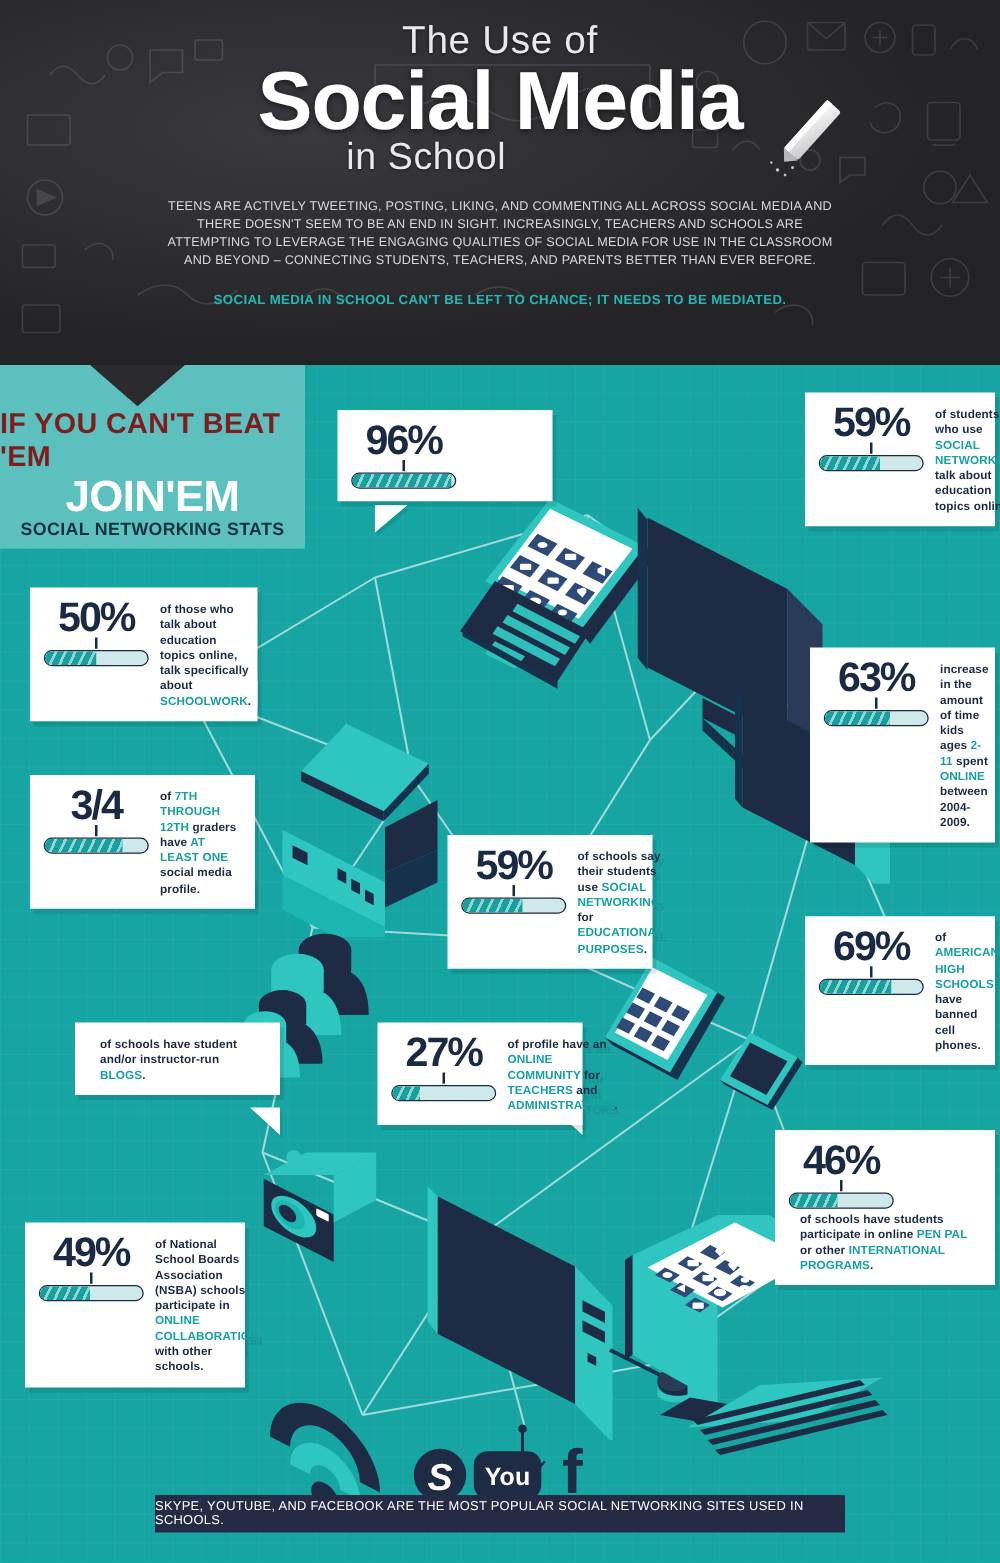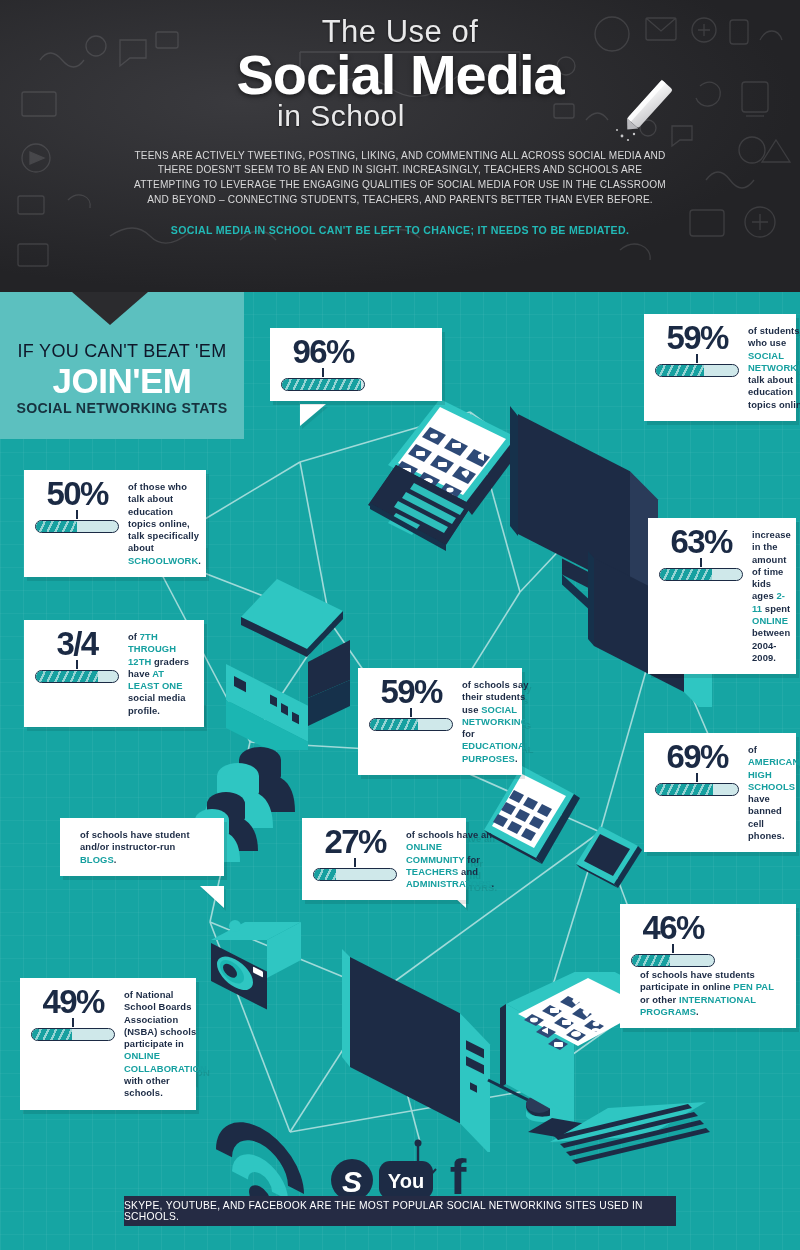--- a/index.html
+++ b/index.html
@@ -33,21 +33,21 @@
     opacity: .20;
     pointer-events: none;
   }
   .hdr-inner { position: relative; z-index: 3; text-align: center; padding-top: 14px; }
   .t-line1 {
     color: #e9e9ea; font-size: 31px; font-weight: 300; letter-spacing: .5px;
     font-family: "Liberation Sans", sans-serif;
     text-shadow: 0 1px 2px rgba(0,0,0,.6);
   }
   .t-line2 {
-    color: #ffffff; font-size: 56px; font-weight: 700; line-height: .98;
+    color: #ffffff; font-size: 66px; font-weight: 700; line-height: .98;
     letter-spacing: -1px; margin-top: -2px;
     text-shadow: 0 2px 5px rgba(0,0,0,.55);
   }
   .t-line3 {
     color: #e9e9ea; font-size: 30px; font-weight: 300; letter-spacing: .5px;
     margin-top: -4px; margin-right: 118px;
     text-shadow: 0 1px 2px rgba(0,0,0,.6);
   }
   .chalk {
     position: absolute; right: 118px; top: 72px;
@@ -87,21 +87,21 @@
 
   
   .sidecard {
     position: absolute; left: 0; top: 292px;
     width: 244px; height: 147px;
     background: #5cc0bf; z-index: 5;
     display: flex; flex-direction: column;
     justify-content: center; align-items: center;
     padding-top: 26px;
   }
-  .sc1 { color: #0f172a; font-size: 18px; font-weight: 400; letter-spacing: .3px; }
+  .sc1 { color: #7f1d1d; font-size: 23px; font-weight: 700; letter-spacing: .3px; }
   .sc2 { color: #ffffff; font-size: 35px; font-weight: 800; letter-spacing: -.5px; line-height: 1.02; margin: 1px 0 0; }
   .sc3 { color: #17323f; font-size: 14.2px; font-weight: 700; letter-spacing: .3px; margin-top: 1px; }
 
   
   .stat {
     position: absolute; z-index: 20;
     background: #ffffff;
     padding: 9px 11px 10px 11px;
     display: flex; align-items: flex-start;
     filter: drop-shadow(3px 4px 0 rgba(0,0,0,.10));
@@ -579,21 +579,21 @@
 
   <div class="tail" style="left:442px;top:886px;border-left:24px solid transparent;border-right:0 solid transparent;border-top:22px solid #ffffff;"></div>
   <div class="stat" style="left:302px;top:818px;width:164px;">
     <div class="left">
       <div class="num">27%</div>
       <div class="tick"></div>
       <div class="bar">
         <div class="fill" style="width: 27%;"></div>
       </div>
     </div>
-    <div class="txt"><span>of schools have an </span><span class="hl">ONLINE COMMUNITY</span><span> for </span><span class="hl">TEACHERS</span><span> and </span><span class="hl">ADMINISTRATORS</span><span>.</span></div>
+    <div class="txt"><span>of profile have an </span><span class="hl">ONLINE COMMUNITY</span><span> for </span><span class="hl">TEACHERS</span><span> and </span><span class="hl">ADMINISTRATORS</span><span>.</span></div>
   </div>
 
   <div class="tail" style="left:628px;top:977px;border-left:0 solid transparent;border-right:26px solid transparent;border-top:22px solid #ffffff;"></div>
   <div class="stat" style="left:620px;top:904px;width:176px;flex-direction:column;">
     <div class="left">
       <div class="num">46%</div>
       <div class="tick"></div>
       <div class="bar">
         <div class="fill" style="width: 46%;"></div>
       </div>

